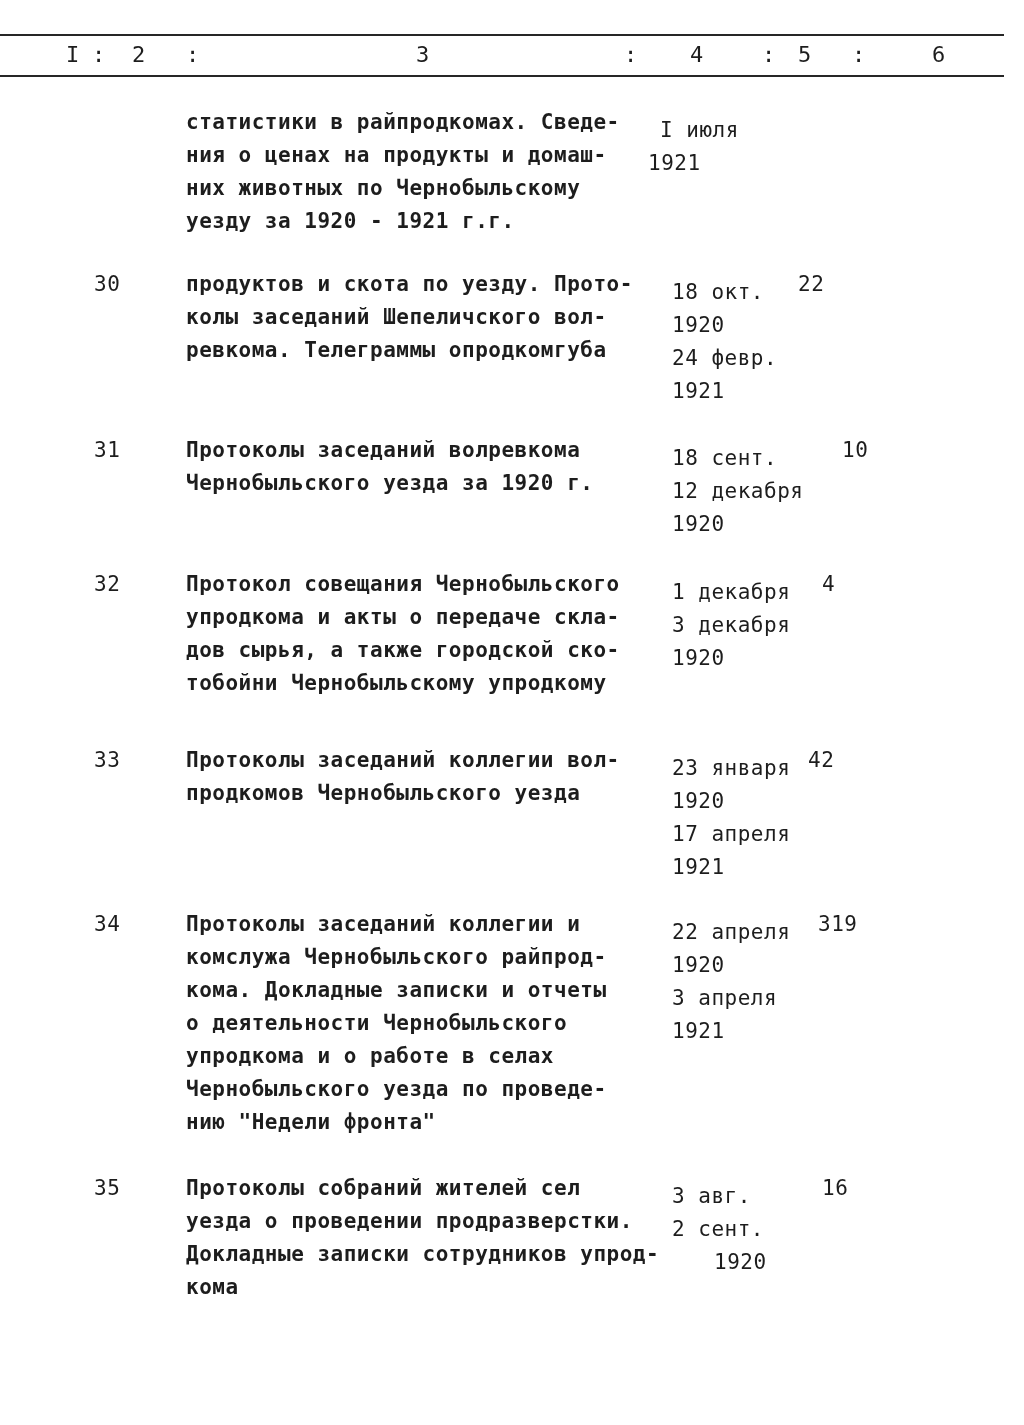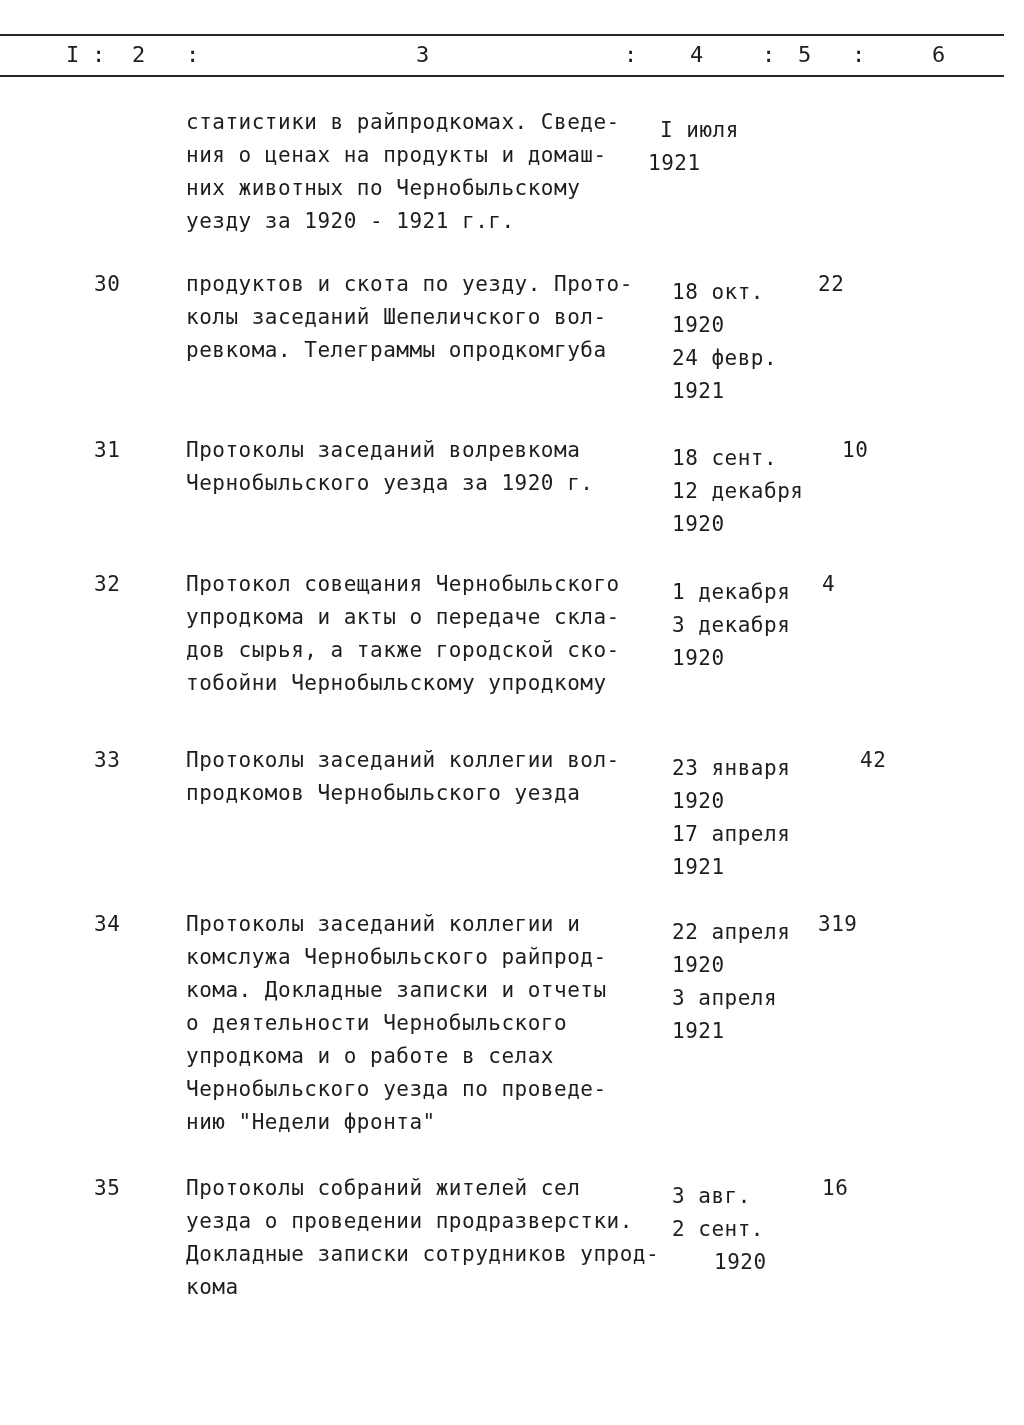--- a/index.html
+++ b/index.html
@@ -17,21 +17,21 @@
     .hdr {
       position: absolute; top: 40px; font-size: 22px; line-height: 30px;
       letter-spacing: 1px;
     }
     .entry { position: absolute; left: 0; width: 1024px; }
     .num, .title-line, .date-line, .sheets {
       position: absolute; font-size: 21px; line-height: 33px;
       white-space: pre; letter-spacing: 0.5px;
     }
     .num { left: 74px; top: 0; margin-left: 20px; }
-    .title-block { position: absolute; left: 186px; top: 0; }
+    .title-block { position: absolute; left: 186px; top: 0; font-weight: bold; }
     .title-line { position: relative; display: block; }
     .date-block { position: absolute; left: 672px; top: 8px; }
     .date-line { position: relative; display: block; }
     .sheets { left: 842px; top: 0; }
   </style>
 </head>
 <body>
 
 <div>
 
@@ -68,21 +68,21 @@
       <span class="title-line">продуктов и скота по уезду. Прото-</span>
       <span class="title-line">колы заседаний Шепеличского вол-</span>
       <span class="title-line">ревкома. Телеграммы опродкомгуба</span>
     </div>
     <div class="date-block">
       <span class="date-line">18 окт.</span>
       <span class="date-line">1920</span>
       <span class="date-line">24 февр.</span>
       <span class="date-line">1921</span>
     </div>
-    <span class="sheets" style="left:818px">22</span>
+    <span class="sheets" style="left:798px">22</span>
   </div>
 
   <div class="entry" style="top:434px">
     <span class="num">31</span>
     <div class="title-block">
       <span class="title-line">Протоколы заседаний волревкома</span>
       <span class="title-line">Чернобыльского уезда за 1920 г.</span>
     </div>
     <div class="date-block">
       <span class="date-line">18 сент.</span>
@@ -113,21 +113,21 @@
     <div class="title-block">
       <span class="title-line">Протоколы заседаний коллегии вол-</span>
       <span class="title-line">продкомов Чернобыльского уезда</span>
     </div>
     <div class="date-block">
       <span class="date-line">23 января</span>
       <span class="date-line">1920</span>
       <span class="date-line">17 апреля</span>
       <span class="date-line">1921</span>
     </div>
-    <span class="sheets" style="left:860px">42</span>
+    <span class="sheets" style="left:808px">42</span>
   </div>
 
   <div class="entry" style="top:908px">
     <span class="num">34</span>
     <div class="title-block">
       <span class="title-line">Протоколы заседаний коллегии и</span>
       <span class="title-line">комслужа Чернобыльского райпрод-</span>
       <span class="title-line">кома. Докладные записки и отчеты</span>
       <span class="title-line">о деятельности Чернобыльского</span>
       <span class="title-line">упродкома и о работе в селах</span>

